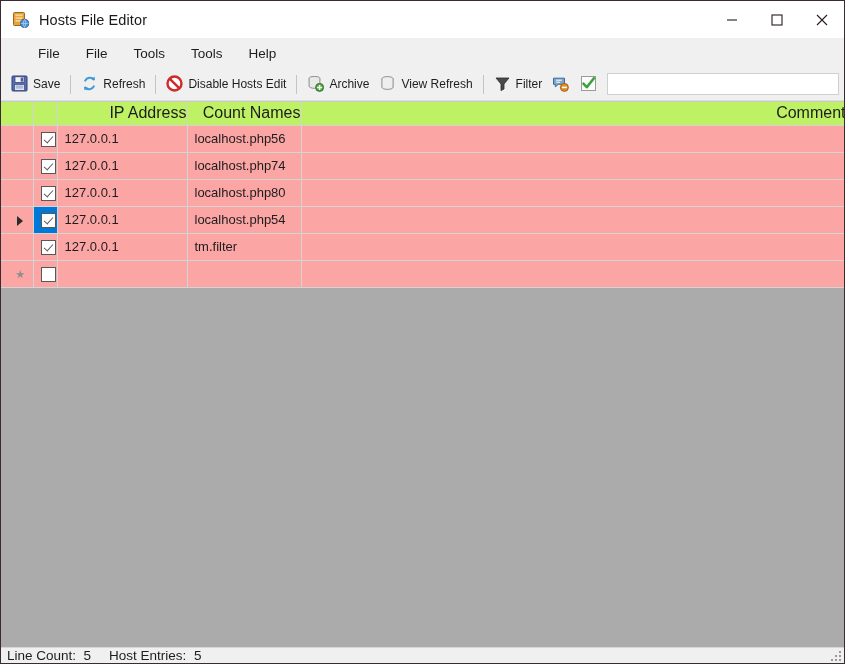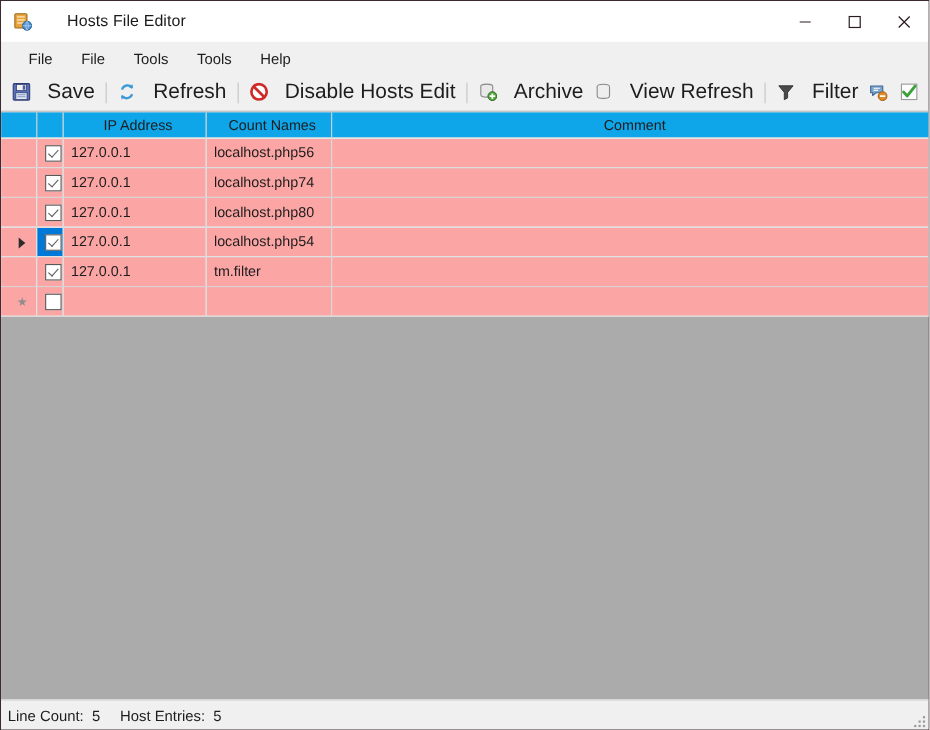--- a/index.html
+++ b/index.html
@@ -26,21 +26,20 @@
   }
 
   
   .titlebar {
     height: 37px;
     background: #ffffff;
     display: flex;
     align-items: center;
     flex: none;
     position: relative;
-    gap: 22px;
   }
   .title-icon {
     width: 18px;
     height: 18px;
     margin-left: 11px;
     margin-right: 9px;
     position: relative;
     flex: none;
   }
   .title-text {
@@ -63,21 +62,21 @@
     justify-content: center;
   }
   .winbtn svg { display: block; }
 
   
   .menubar {
     height: 30px;
     background: #f0f0f0;
     display: flex;
     align-items: center;
-    padding-left: 12px;
+    padding-left: 24px;
     flex: none;
     box-sizing: border-box;
   }
   .menuitem {
     font-size: 13.5px;
     color: #1d1d1d;
     padding: 4px 13px;
     cursor: default;
   }
 
@@ -101,24 +100,23 @@
     flex: none;
   }
   .tbtn .ico {
     width: 18px;
     height: 18px;
     margin-right: 4px;
     position: relative;
     flex: none;
   }
   .tbtn .lbl {
-    font-size: 19px;
+    font-size: 12px;
     color: #1d1d1d;
     white-space: nowrap;
-    margin-left: 10px;
   }
   .tbtn.iconly .ico { margin-right: 0; }
   .tsep {
     width: 1px;
     height: 19px;
     background: #c4c4c4;
     margin: 0 5px;
     flex: none;
   }
   .tfilter-input {
@@ -151,27 +149,27 @@
     table-layout: fixed;
   }
   table.grid col.c-rowhdr { width: 32px; }
   table.grid col.c-chk    { width: 24px; }
   table.grid col.c-ip     { width: 130px; }
   table.grid col.c-host   { width: 114px; }
   table.grid col.c-com    { width: 545px; }
 
   table.grid th {
     height: 23px;
-    background: #0ea5e9;
+    background: #bef264;
     border-right: 1px solid #d4d4d4;
     border-bottom: 1px solid #d4d4d4;
     font-weight: normal;
-    font-size: 13px;
+    font-size: 16px;
     color: #1d1d1d;
-    text-align: center;
+    text-align: right;
     padding: 0 0 0 7px;
     box-sizing: border-box;
     cursor: default;
   }
   table.grid th.corner,
   table.grid th.chkhdr { padding: 0; }
 
   table.grid td {
     height: 27px;
     background: #fca5a5;
@@ -234,21 +232,21 @@
     top: 1px;
     width: 4px;
     height: 8px;
     border: solid #5d5d5d;
     border-width: 0 1.8px 1.8px 0;
     transform: rotate(42deg);
   }
 
   
   .statusbar {
-    height: 27px;
+    height: 16px;
     background: #f0f0f0;
     border-top: 1px solid #d6d6d6;
     display: flex;
     align-items: center;
     flex: none;
     position: relative;
     padding-left: 6px;
     box-sizing: border-box;
   }
   .status-item {

